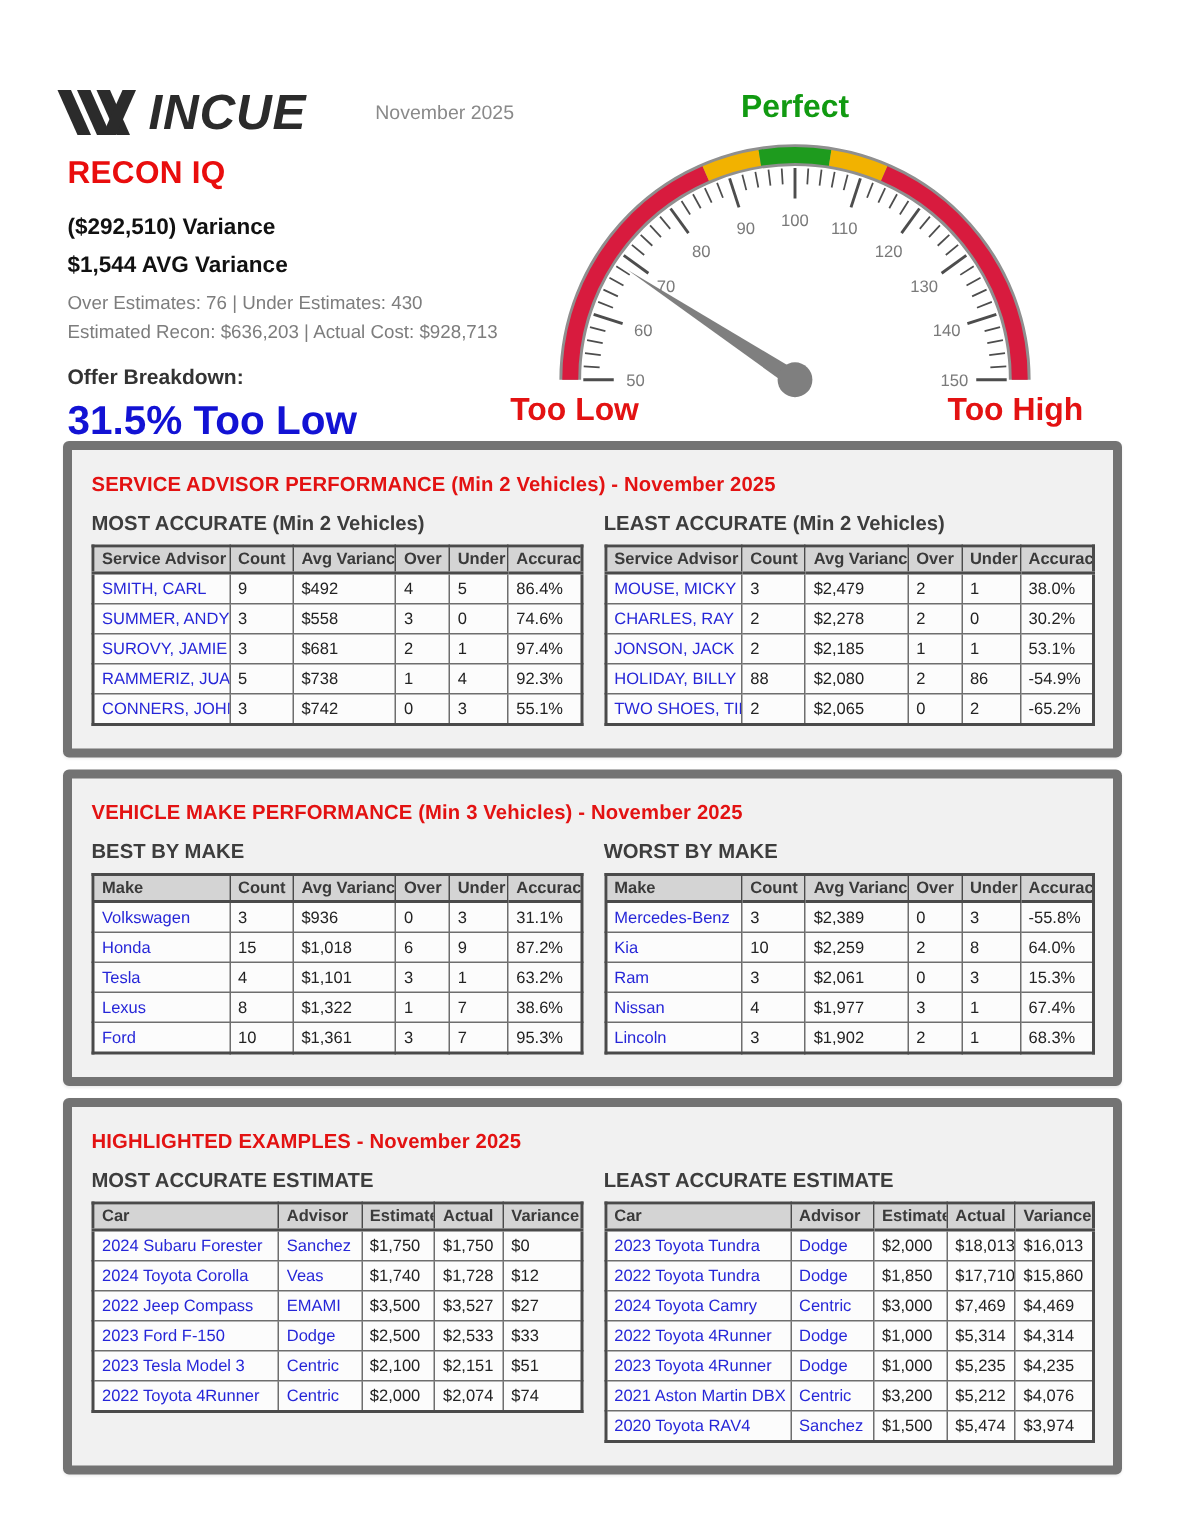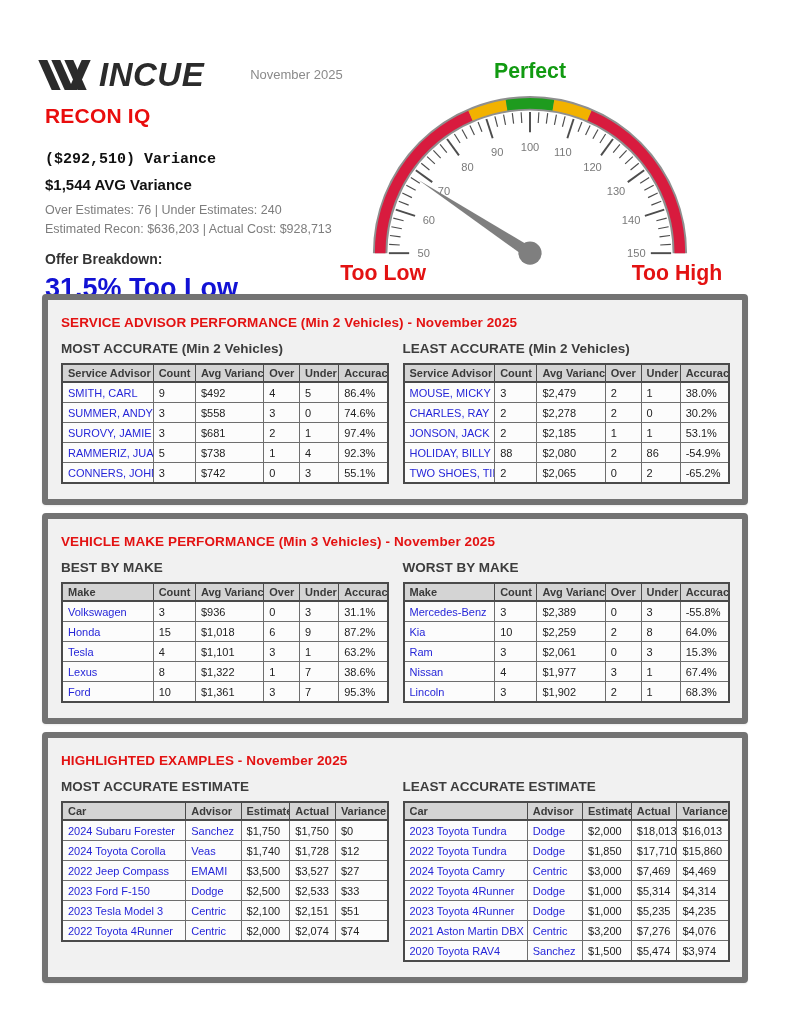--- a/index.html
+++ b/index.html
@@ -11,21 +11,21 @@
   .header { position:absolute; top:55px; left:45px; right:30px; height:238px; }
   .header-left { position:absolute; left:0; top:0; width:310px; }
   .logo-row { display:flex; align-items:flex-start; }
   .logo { display:flex; align-items:center; height:40px; }
   .logo .bar { display:inline-block; width:9px; height:30px; background:#2b2b2b; transform:skewX(24deg); margin-right:4px; }
   .logo .bar.slash { transform:skewX(-24deg); margin-left:-9px; margin-right:0; }
   .logo .brand-letters { font-size:33px; font-weight:900; font-style:italic; letter-spacing:.5px; color:#2b2b2b; margin-left:15px; }
   .period { margin-left:46px; margin-top:12px; font-size:13px; color:#8a8a8a; }
   .recon-title { margin-top:9px; font-size:21px; font-weight:800; color:#e90d0d; letter-spacing:.2px; }
   .stat-bold { margin-top:3px; font-size:15px; font-weight:700; color:#111; line-height:1.45; }
-  .stat-bold.first { margin-top:21px;font-family:Liberation Mono, monospace; }
+  .stat-bold.first { margin-top:13px; }
   .stat-gray { font-size:12.5px; color:#7d7d7d; line-height:1.55; }
   .stat-gray.first { margin-top:5px; }
   .offer-label { margin-top:12px; font-size:14px; font-weight:700; color:#333; }
   .offer-value { margin-top:6px; font-size:27px; font-weight:800; color:#1212d4; }
 
   
   .gauge-wrap { position:absolute; left:282px; top:0; width:415px; }
   .gauge-wrap svg { display:block; width:406px; height:auto; }
 
   
@@ -55,21 +55,21 @@
           <span class="bar"></span>
           <span class="bar"></span>
           <span class="bar slash"></span>
           <span class="brand-letters">INCUE</span>
         </div>
         <div class="period">November 2025</div>
       </div>
       <div class="recon-title">RECON IQ</div>
       <div class="stat-bold first">($292,510) Variance</div>
       <div class="stat-bold">$1,544 AVG Variance</div>
-      <div class="stat-gray first">Over Estimates: 76 | Under Estimates: 240</div>
+      <div class="stat-gray first">Over Estimates: 76 | Under Estimates: 430</div>
       <div class="stat-gray">Estimated Recon: $636,203 | Actual Cost: $928,713</div>
       <div class="offer-label">Offer Breakdown:</div>
       <div class="offer-value">31.5% Too Low</div>
     </div>
     <div class="gauge-wrap">
       <svg id="gauge" viewBox="0 0 420 240" xmlns="http://www.w3.org/2000/svg">
           <path d="M 55 204.99999999999997 A 155 155 0 0 1 210 50" fill="none" stroke="#8f8f8f" stroke-width="15"></path>
           <path d="M 210 50 A 155 155 0 0 1 365 205" fill="none" stroke="#8f8f8f" stroke-width="15"></path>
           <path d="M 55 204.99999999999997 A 155 155 0 0 1 148.44207695160904 62.74803301898291" fill="none" stroke="#d81b3e" stroke-width="11"></path>
           <path d="M 148.44207695160904 62.74803301898291 A 155 155 0 0 1 185.75265791876419 51.908307207753666" fill="none" stroke="#f2b200" stroke-width="11"></path>
@@ -552,21 +552,21 @@
                     <td class="link">2023 Toyota 4Runner</td>
                     <td class="link">Dodge</td>
                     <td>$1,000</td>
                     <td>$5,235</td>
                     <td>$4,235</td>
                   </tr>
                   <tr>
                     <td class="link">2021 Aston Martin DBX</td>
                     <td class="link">Centric</td>
                     <td>$3,200</td>
-                    <td>$7,276</td>
+                    <td>$5,212</td>
                     <td>$4,076</td>
                   </tr>
                   <tr>
                     <td class="link">2020 Toyota RAV4</td>
                     <td class="link">Sanchez</td>
                     <td>$1,500</td>
                     <td>$5,474</td>
                     <td>$3,974</td>
                   </tr>
                 </tbody>

